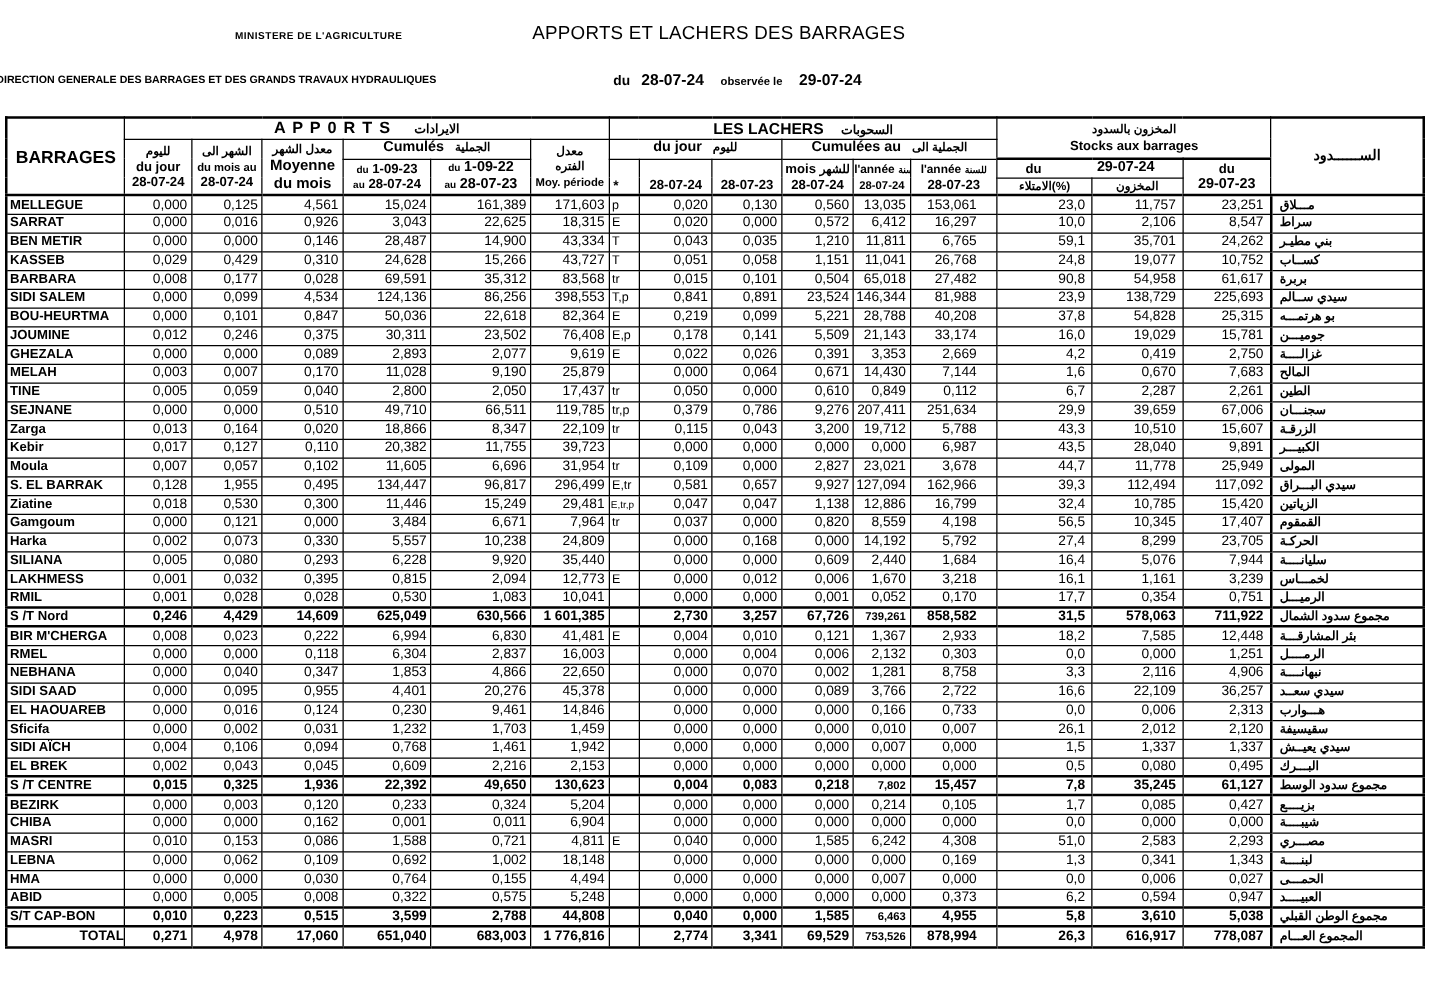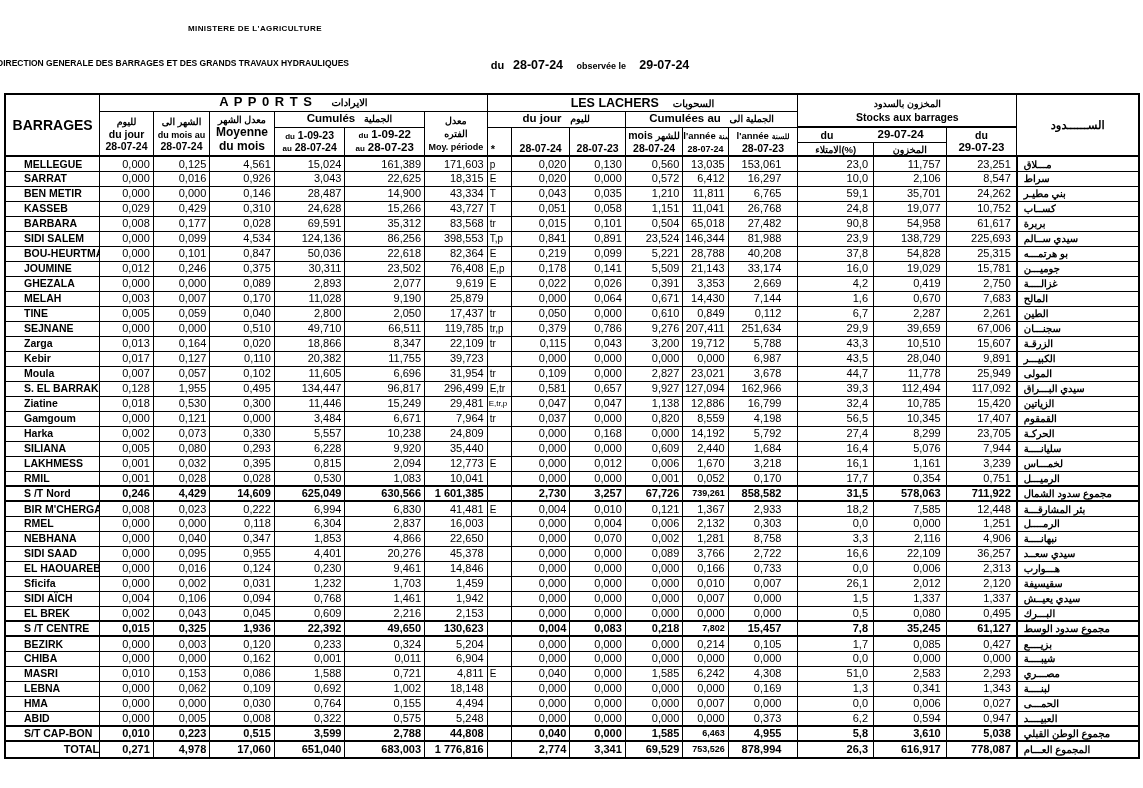--- a/index.html
+++ b/index.html
@@ -46,39 +46,40 @@
   th .dt { font-size:10.5px; font-weight:bold; }
   th .dt2 { font-size:11.5px; font-weight:bold; }
   th.star-cell { text-align:left; vertical-align:bottom; padding-left:3px; font-size:11px; }
   th.vbottom { vertical-align:bottom; padding-bottom:1px; }
   th.stocks-title { line-height:1.3; }
   th.s-duo { }
   .duo-wrap { display:flex; justify-content:space-around; align-items:center; }
 
   tbody td { height:15px; font-size:11px; line-height:13px; }
   tbody td.num { text-align:right; padding-right:3px; }
-  tbody td.name { font-weight:bold; font-size:10.5px; text-align:left; padding-left:18px; }
+  tbody td.name { font-weight:bold; font-size:10.5px; text-align:left; padding-left:2px; }
   tbody td.code { font-size:10px; text-align:left; padding-left:2px; }
   tbody td.code.tiny { font-size:8px; padding-left:1px; }
   tbody td.ar { direction:rtl; text-align:left; font-weight:bold; font-size:10px; padding-left:6px; }
   tbody td:nth-child(13) { padding-right:16px; }
   tbody td:nth-child(14), tbody td:nth-child(15), tbody td:nth-child(16) { padding-right:5px; }
   tbody td:nth-child(17) { border-left:2px solid #000; }
 
   tr.subtotal td, tr.total td { font-weight:bold; border-top:2px solid #000; border-bottom:2px solid #000; }
   tr.subtotal td:nth-child(12), tr.total td:nth-child(12) { font-size:9px; }
   tr.total td:first-child { text-align:right; padding-left:12px; font-size:11px; }
   tr.total td { height:17px; }
 </style>
 </head>
 <body>
 
 <div id="page">
 
   <div class="ministry">MINISTERE DE L'AGRICULTURE</div>
+  <div class="main-title">APPORTS ET LACHERS DES BARRAGES</div>
 
 
   <div class="direction">DIRECTION GENERALE DES BARRAGES ET DES GRANDS TRAVAUX HYDRAULIQUES</div>
 
   <div class="date-line">
     <span class="w">du</span>&nbsp;
     <span class="d">28-07-24</span>&nbsp;&nbsp;
     <span class="obs">observée le</span>&nbsp;&nbsp;
     <span class="d">29-07-24</span>
   </div>

